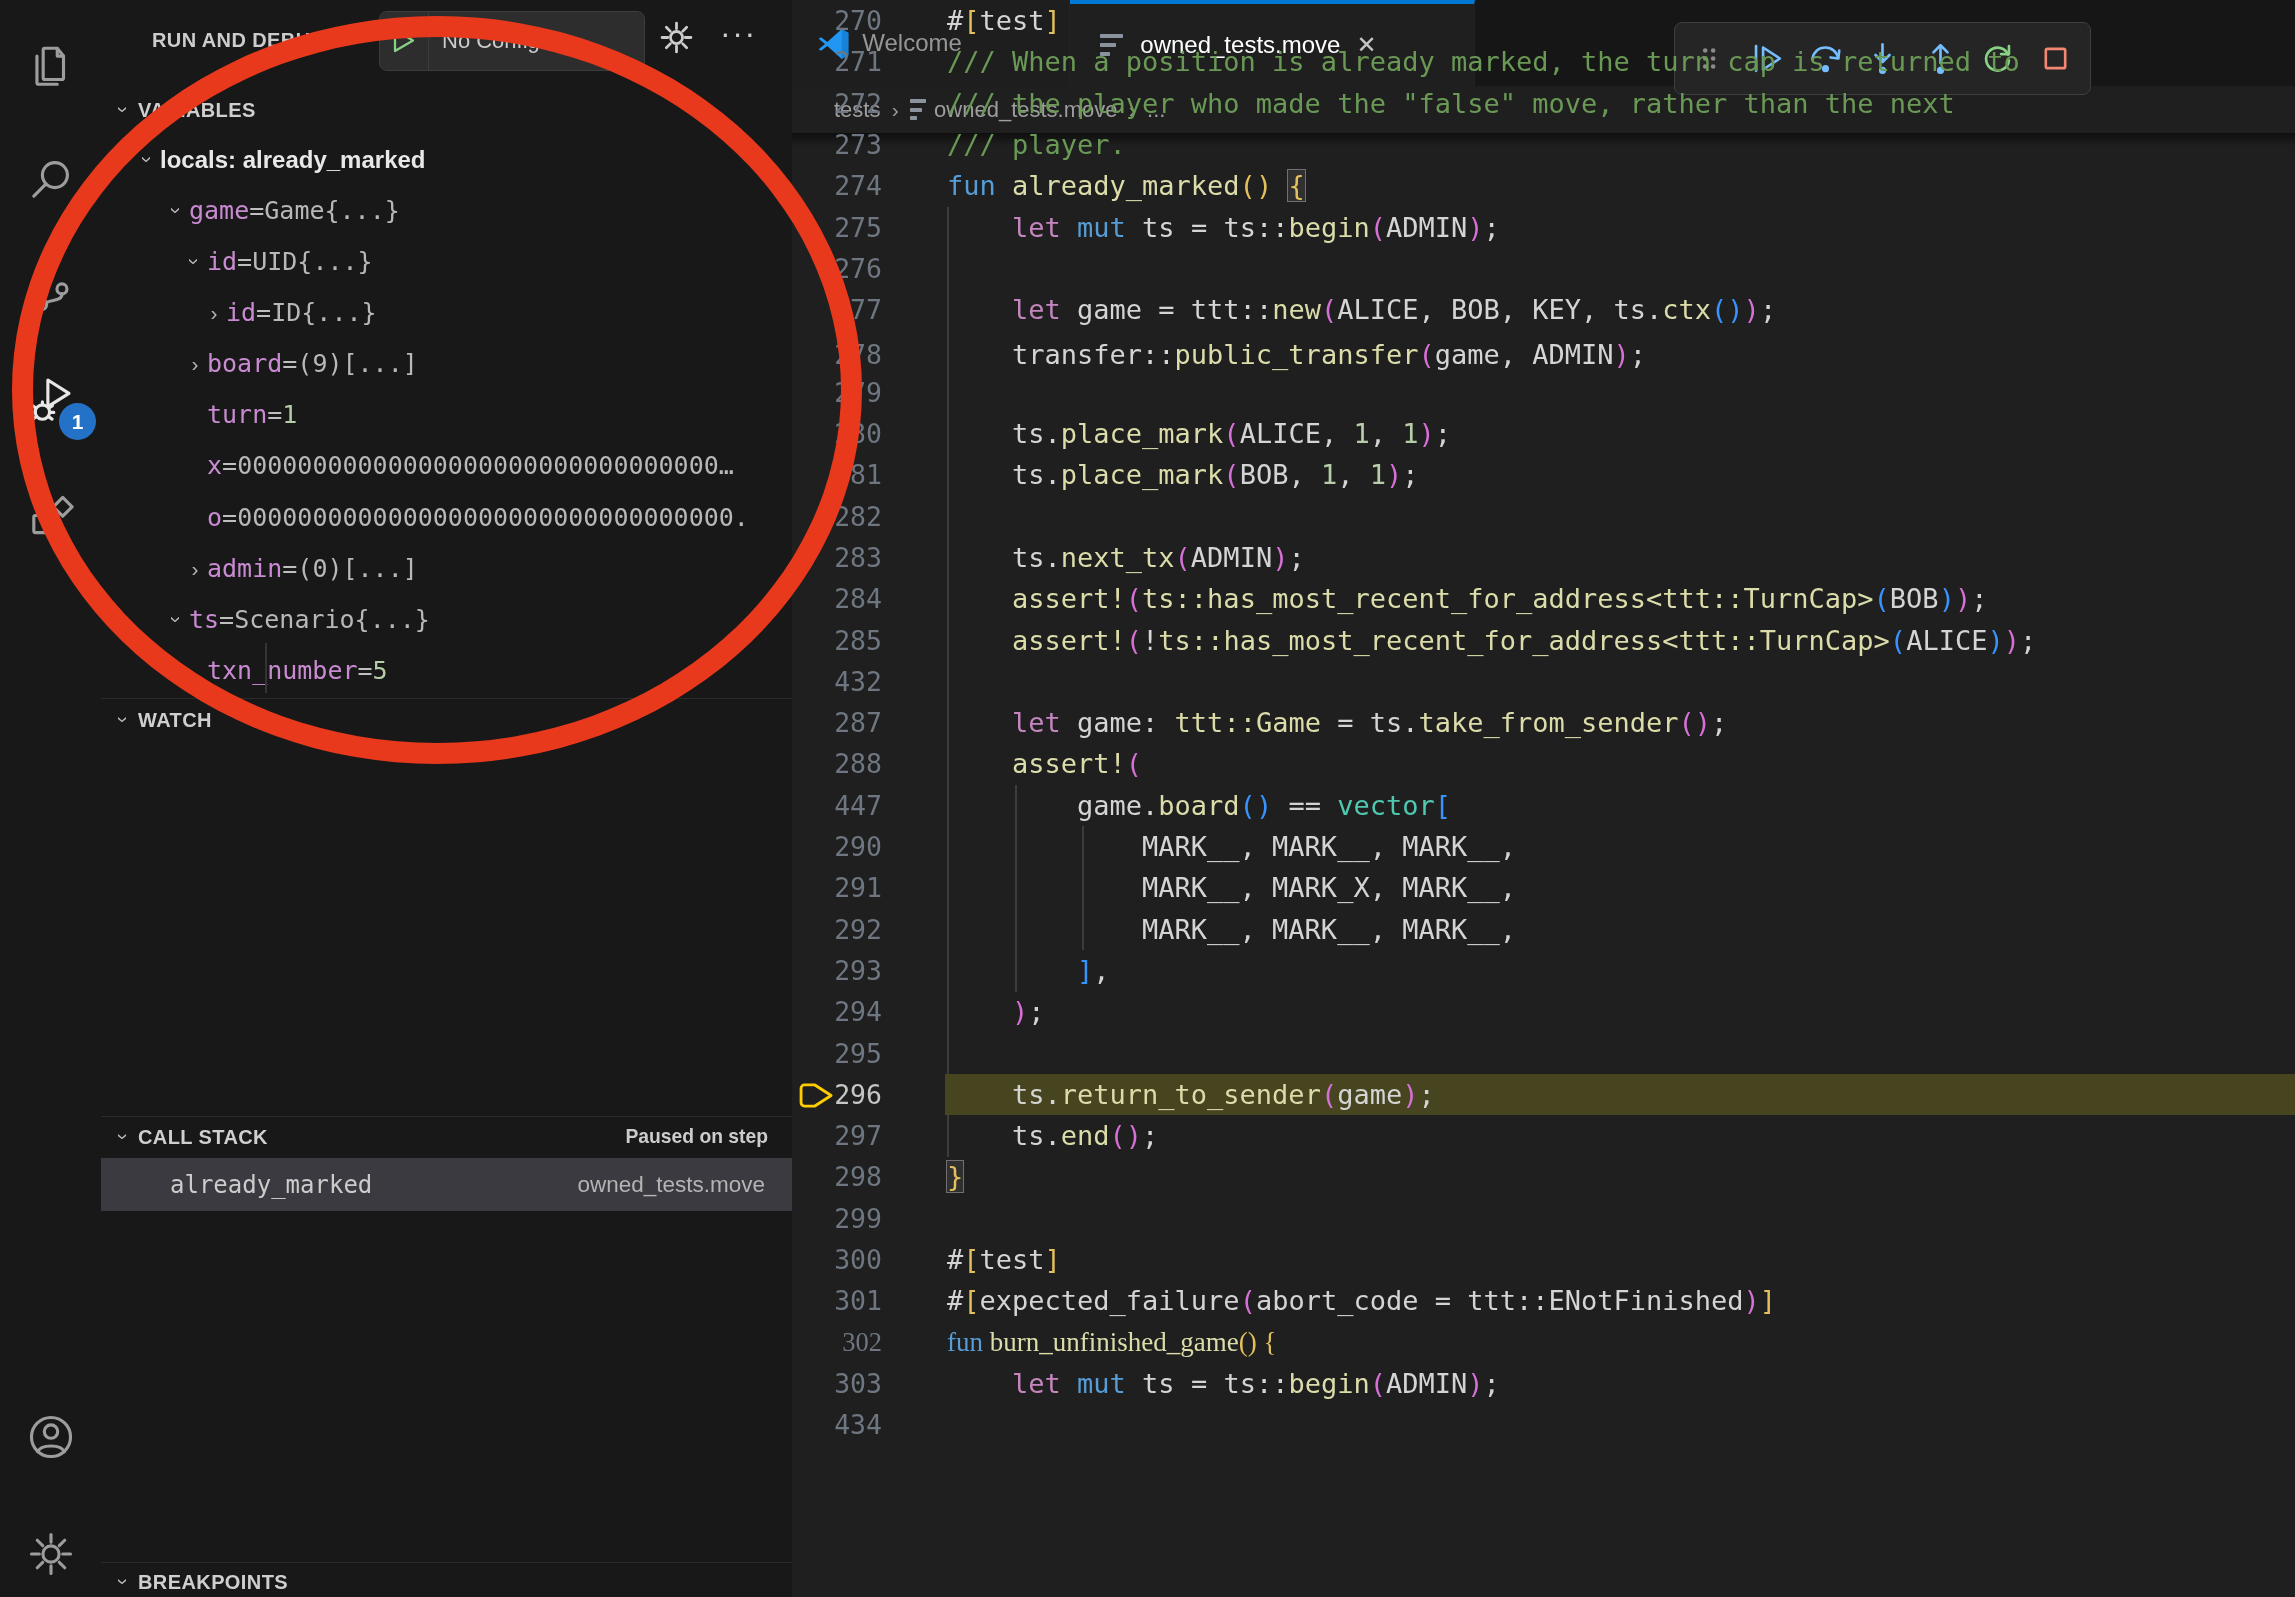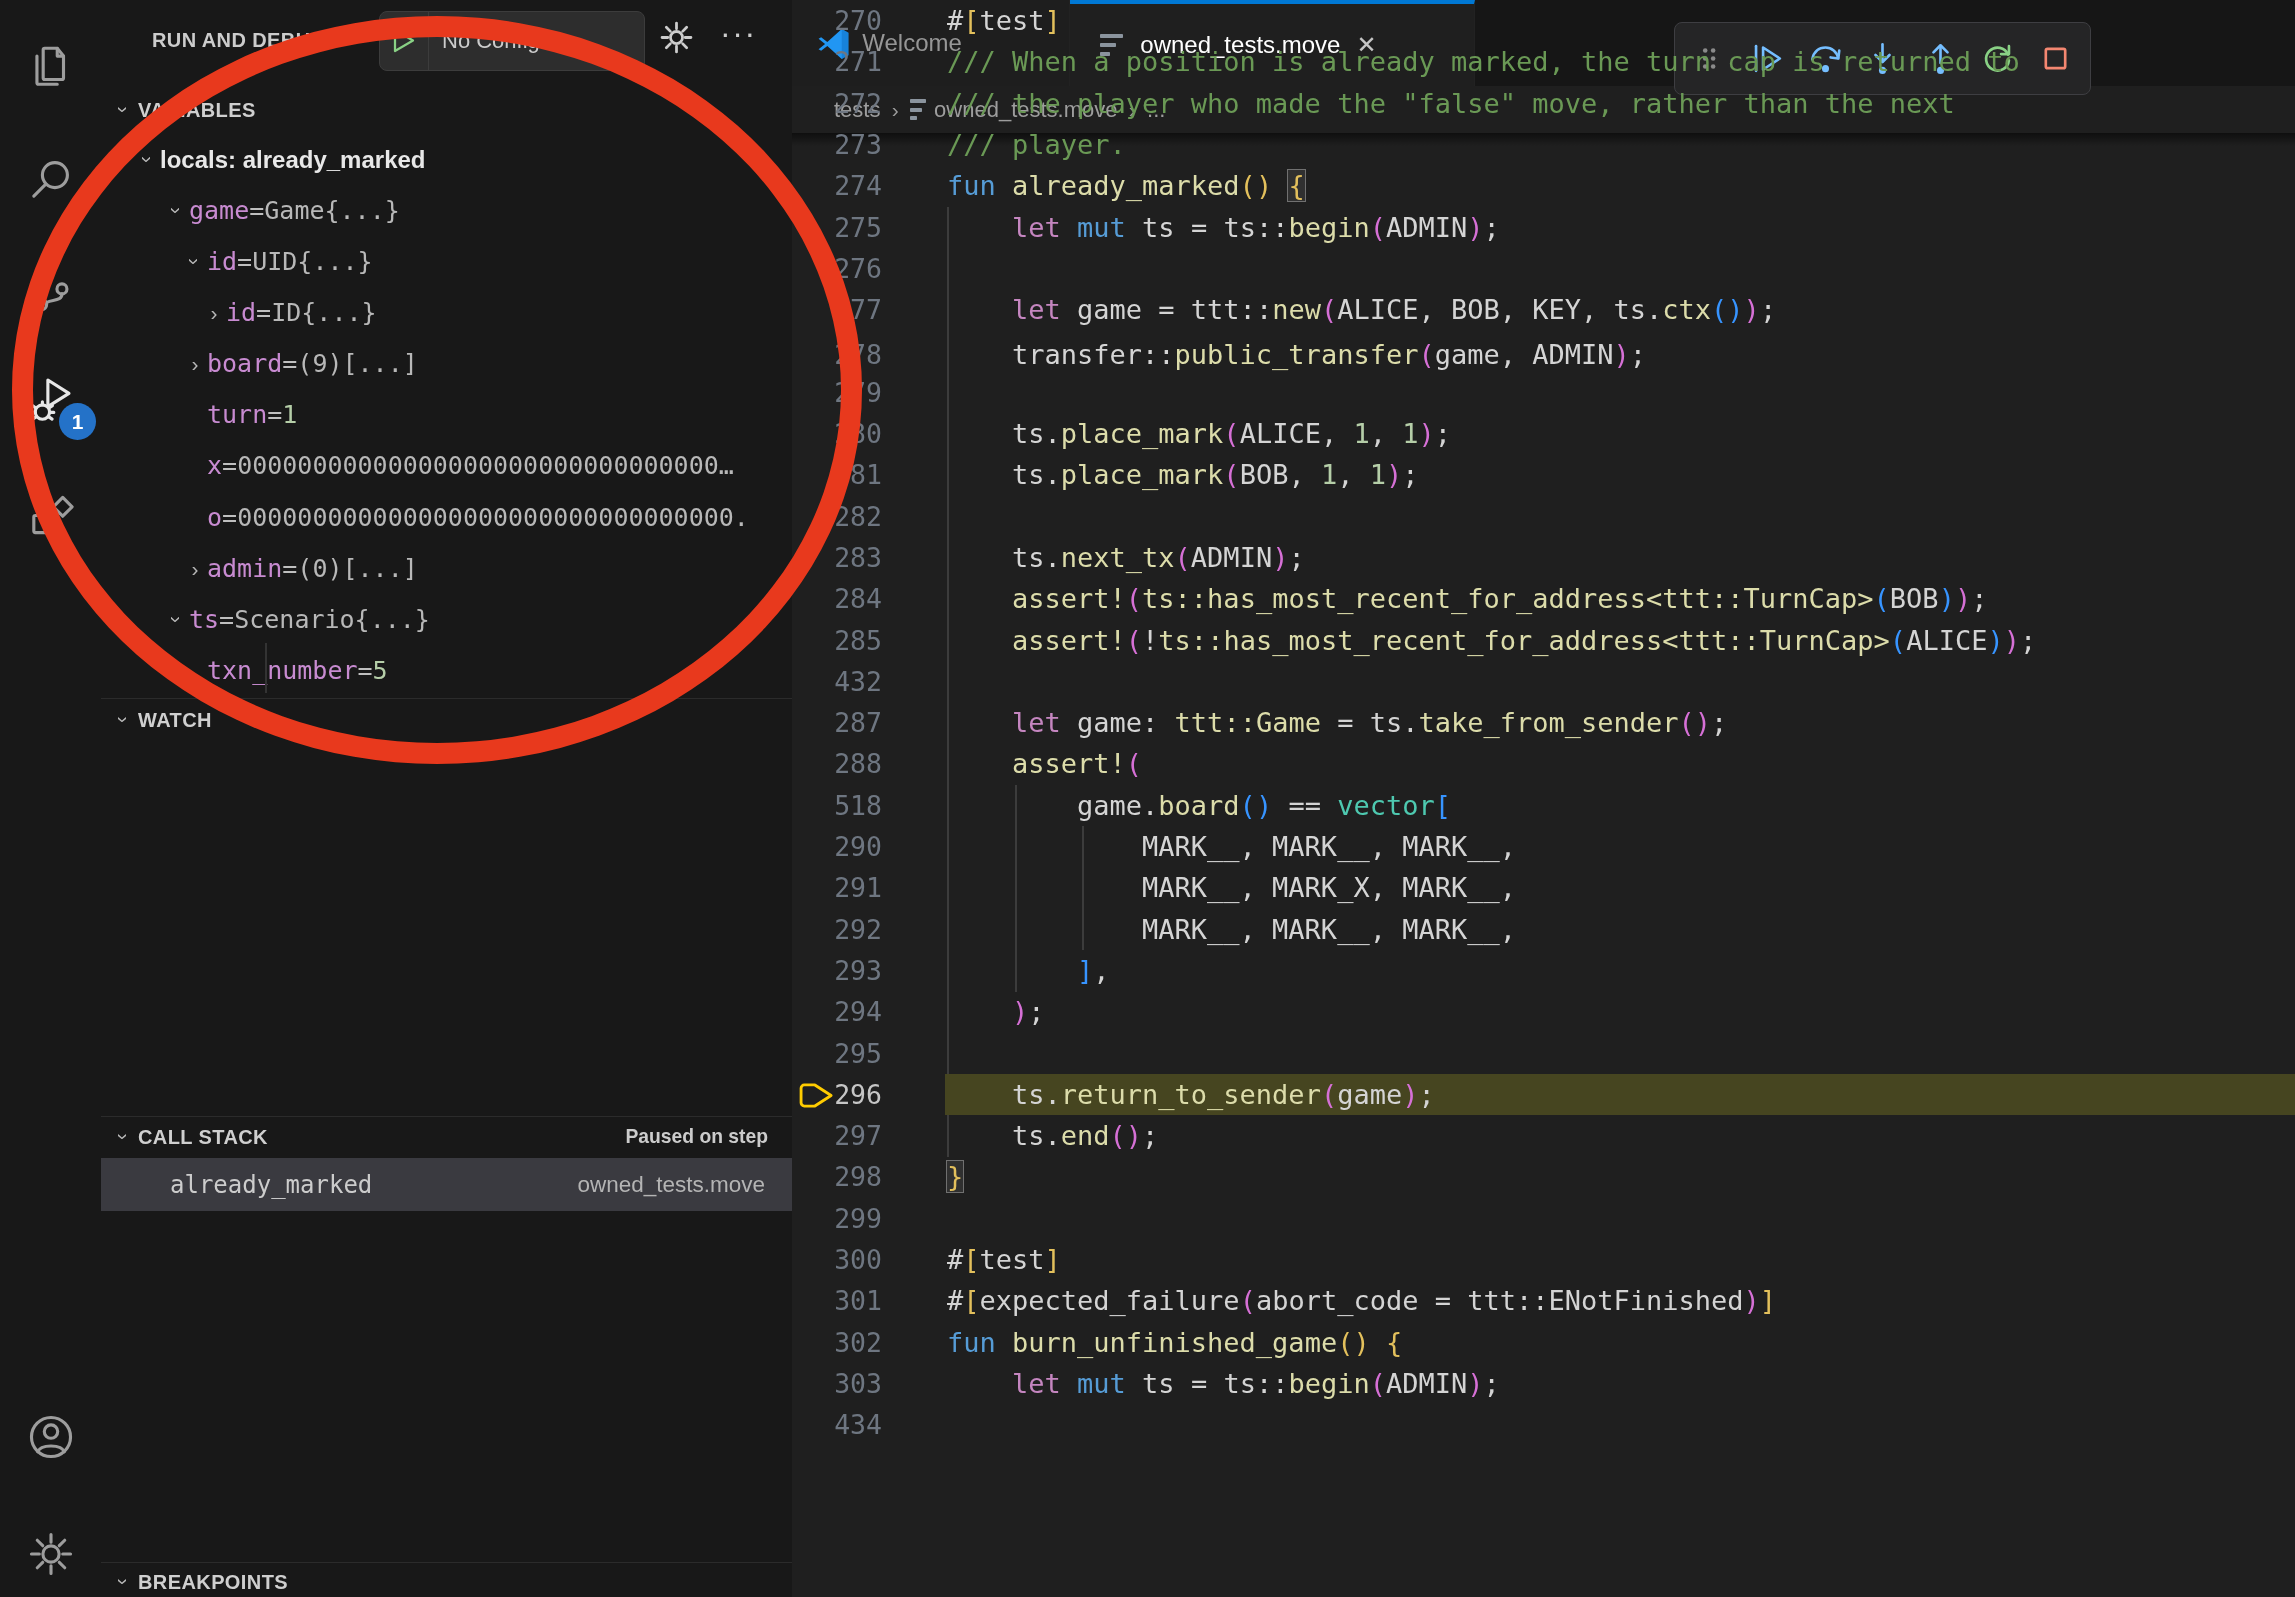--- a/index.html
+++ b/index.html
@@ -394,35 +394,35 @@
       <div class="crow" style="top: 372px;"><span class="lnum">279</span><span class="ctext"></span></div>
       <div class="crow" style="top: 413px;"><span class="lnum">280</span><span class="ctext"><span class="tok pl">    ts.</span><span class="tok fn">place_mark</span><span class="tok b2">(</span><span class="tok pl">ALICE, </span><span class="tok nu">1</span><span class="tok pl">, </span><span class="tok nu">1</span><span class="tok b2">)</span><span class="tok pl">;</span></span></div>
       <div class="crow" style="top: 454px;"><span class="lnum">281</span><span class="ctext"><span class="tok pl">    ts.</span><span class="tok fn">place_mark</span><span class="tok b2">(</span><span class="tok pl">BOB, </span><span class="tok nu">1</span><span class="tok pl">, </span><span class="tok nu">1</span><span class="tok b2">)</span><span class="tok pl">;</span></span></div>
       <div class="crow" style="top: 496px;"><span class="lnum">282</span><span class="ctext"></span></div>
       <div class="crow" style="top: 537px;"><span class="lnum">283</span><span class="ctext"><span class="tok pl">    ts.</span><span class="tok fn">next_tx</span><span class="tok b2">(</span><span class="tok pl">ADMIN</span><span class="tok b2">)</span><span class="tok pl">;</span></span></div>
       <div class="crow" style="top: 578px;"><span class="lnum">284</span><span class="ctext"><span class="tok pl">    </span><span class="tok fn">assert!</span><span class="tok b2">(</span><span class="tok fn">ts::has_most_recent_for_address&lt;ttt::TurnCap&gt;</span><span class="tok b3">(</span><span class="tok pl">BOB</span><span class="tok b3">)</span><span class="tok b2">)</span><span class="tok pl">;</span></span></div>
       <div class="crow" style="top: 620px;"><span class="lnum">285</span><span class="ctext"><span class="tok pl">    </span><span class="tok fn">assert!</span><span class="tok b2">(</span><span class="tok pl">!</span><span class="tok fn">ts::has_most_recent_for_address&lt;ttt::TurnCap&gt;</span><span class="tok b3">(</span><span class="tok pl">ALICE</span><span class="tok b3">)</span><span class="tok b2">)</span><span class="tok pl">;</span></span></div>
       <div class="crow" style="top: 661px;"><span class="lnum">432</span><span class="ctext"></span></div>
       <div class="crow" style="top: 702px;"><span class="lnum">287</span><span class="ctext"><span class="tok pl">    </span><span class="tok kw">let</span><span class="tok pl"> game: </span><span class="tok fn">ttt::Game</span><span class="tok pl"> = ts.</span><span class="tok fn">take_from_sender</span><span class="tok b2">(</span><span class="tok b2">)</span><span class="tok pl">;</span></span></div>
       <div class="crow" style="top: 743px;"><span class="lnum">288</span><span class="ctext"><span class="tok pl">    </span><span class="tok fn">assert!</span><span class="tok b2">(</span></span></div>
-      <div class="crow" style="top: 785px;"><span class="lnum">518</span><span class="ctext"><span class="tok pl">        game.</span><span class="tok fn">board</span><span class="tok b3">(</span><span class="tok b3">)</span><span class="tok pl"> == </span><span class="tok ty">vector</span><span class="tok b3">[</span></span></div>
+      <div class="crow" style="top: 785px;"><span class="lnum">447</span><span class="ctext"><span class="tok pl">        game.</span><span class="tok fn">board</span><span class="tok b3">(</span><span class="tok b3">)</span><span class="tok pl"> == </span><span class="tok ty">vector</span><span class="tok b3">[</span></span></div>
       <div class="crow" style="top: 826px;"><span class="lnum">290</span><span class="ctext"><span class="tok pl">            MARK__, MARK__, MARK__,</span></span></div>
       <div class="crow" style="top: 867px;"><span class="lnum">291</span><span class="ctext"><span class="tok pl">            MARK__, MARK_X, MARK__,</span></span></div>
       <div class="crow" style="top: 909px;"><span class="lnum">292</span><span class="ctext"><span class="tok pl">            MARK__, MARK__, MARK__,</span></span></div>
       <div class="crow" style="top: 950px;"><span class="lnum">293</span><span class="ctext"><span class="tok pl">        </span><span class="tok b3">]</span><span class="tok pl">,</span></span></div>
       <div class="crow" style="top: 991px;"><span class="lnum">294</span><span class="ctext"><span class="tok pl">    </span><span class="tok b2">)</span><span class="tok pl">;</span></span></div>
       <div class="crow" style="top: 1033px;"><span class="lnum">295</span><span class="ctext"></span></div>
       <div class="crow" style="top: 1074px;"><div class="hlbar"></div><span id="dbg-marker"><svg viewBox="0 0 48 38">
             <path d="M5 10v18a4 4 0 0 0 4 4h13L42 19 22 6H9a4 4 0 0 0-4 4z"></path>
           </svg></span><span class="lnum cur">296</span><span class="ctext"><span class="tok pl">    ts.</span><span class="tok fn">return_to_sender</span><span class="tok b2">(</span><span class="tok pl">game</span><span class="tok b2">)</span><span class="tok pl">;</span></span></div>
       <div class="crow" style="top: 1115px;"><span class="lnum">297</span><span class="ctext"><span class="tok pl">    ts.</span><span class="tok fn">end</span><span class="tok b2">(</span><span class="tok b2">)</span><span class="tok pl">;</span></span></div>
       <div class="crow" style="top: 1156px;"><span class="lnum">298</span><span class="ctext"><span class="tok b1 mb">}</span></span></div>
       <div class="crow" style="top: 1198px;"><span class="lnum">299</span><span class="ctext"></span></div>
       <div class="crow" style="top: 1239px;"><span class="lnum">300</span><span class="ctext"><span class="tok pl">#</span><span class="tok b1">[</span><span class="tok pl">test</span><span class="tok b1">]</span></span></div>
       <div class="crow" style="top: 1280px;"><span class="lnum">301</span><span class="ctext"><span class="tok pl">#</span><span class="tok b1">[</span><span class="tok pl">expected_failure</span><span class="tok b2">(</span><span class="tok pl">abort_code = ttt::ENotFinished</span><span class="tok b2">)</span><span class="tok b1">]</span></span></div>
-      <div class="crow" style="top: 1322px;"><span class="lnum">302</span><span class="ctext"><span class="tok kb">fun </span><span class="tok fn">burn_unfinished_game</span><span class="tok b1">(</span><span class="tok b1">)</span><span class="tok pl"> </span><span class="tok b1">{</span></span></div>
+      <div class="crow" style="top: 1322px; font-family: Liberation Serif, serif;"><span class="lnum">302</span><span class="ctext"><span class="tok kb">fun </span><span class="tok fn">burn_unfinished_game</span><span class="tok b1">(</span><span class="tok b1">)</span><span class="tok pl"> </span><span class="tok b1">{</span></span></div>
       <div class="crow" style="top: 1363px;"><span class="lnum">303</span><span class="ctext"><span class="tok pl">    </span><span class="tok kw">let</span><span class="tok pl"> </span><span class="tok kb">mut</span><span class="tok pl"> ts = ts::</span><span class="tok fn">begin</span><span class="tok b2">(</span><span class="tok pl">ADMIN</span><span class="tok b2">)</span><span class="tok pl">;</span></span></div>
       <div class="crow" style="top: 1404px;"><span class="lnum">434</span><span class="ctext"></span></div>
     </div>
 </div>
 
 <div id="red-circle" class="abs"></div>
 
 
 </body></html>

